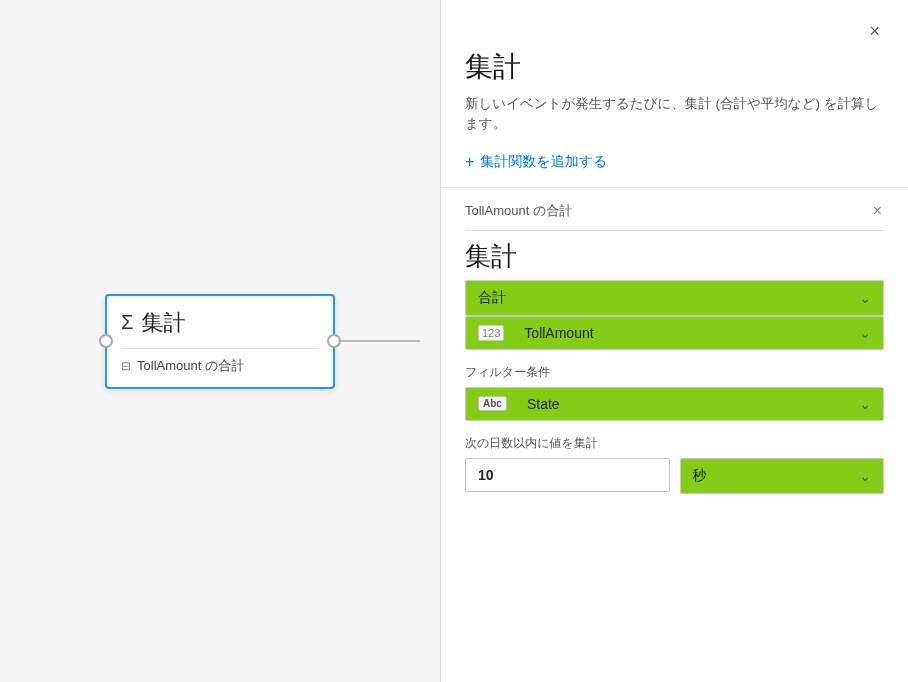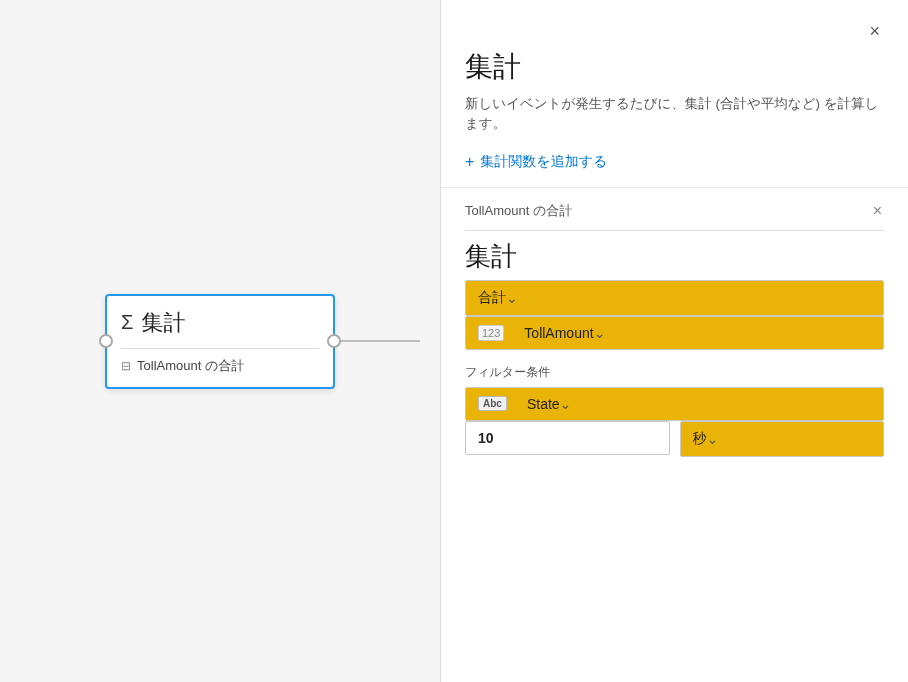--- a/index.html
+++ b/index.html
@@ -195,25 +195,25 @@
     .field-label {
       font-size: 12px;
       color: #555;
       margin-top: 14px;
       margin-bottom: 6px;
     }
 
     .dropdown-row {
       display: flex;
       align-items: center;
-      justify-content: flex-start;
+      justify-content: space-between;
       border: 1px solid #c8c8c8;
       border-radius: 2px;
       padding: 8px 12px;
-      background: #eab308;
+      background: #84cc16;
       cursor: pointer;
     }
 
     .dropdown-label {
       font-size: 14px;
       color: #222;
     }
 
     .dropdown-icon {
       font-size: 14px;
@@ -338,20 +338,21 @@
 
     <div class="field-label">フィルター条件</div>
     <div class="dropdown-row">
       <div class="dropdown-with-icon">
         <span class="abc-badge">Abc</span>
         <span class="dropdown-label">State</span>
       </div>
       <span class="dropdown-icon">⌄</span>
     </div>
 
+    <div class="field-label">次の日数以内に値を集計</div>
     <div class="days-row">
       <div class="days-input-wrap">
         <input class="days-input" type="text" value="10" style="">
       </div>
       <div class="days-dropdown-wrap">
         <div class="dropdown-row">
           <span class="dropdown-label">秒</span>
           <span class="dropdown-icon">⌄</span>
         </div>
       </div>

